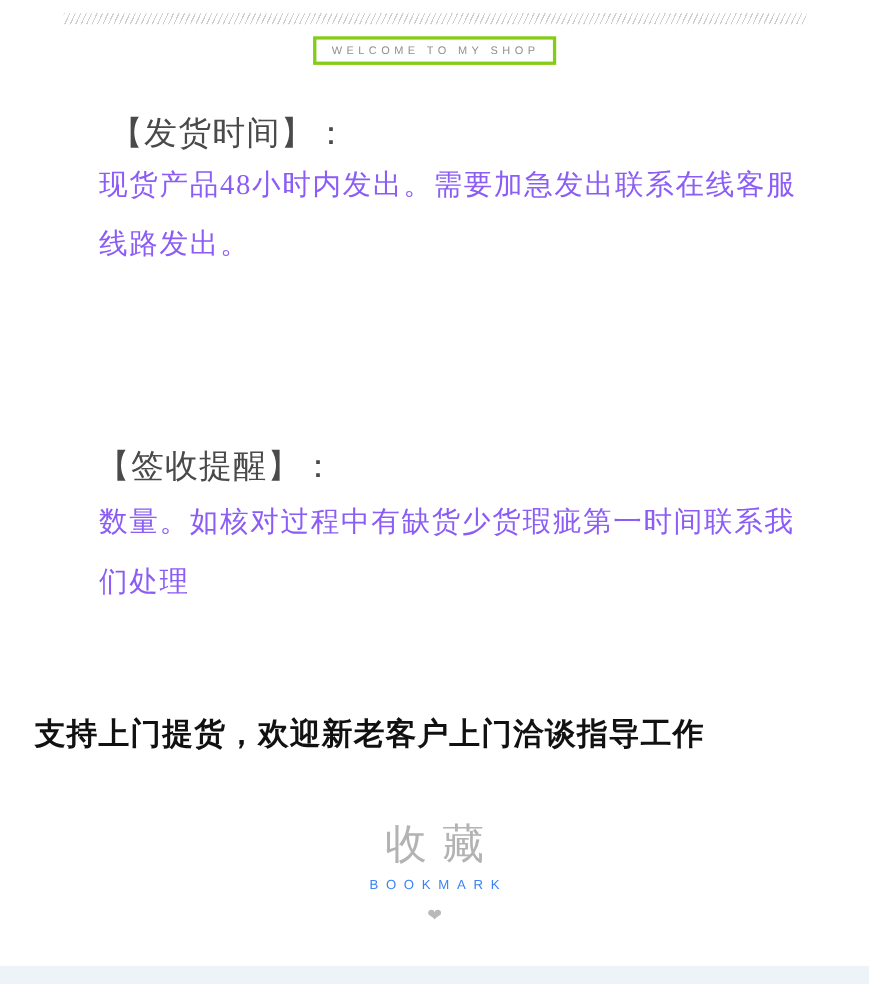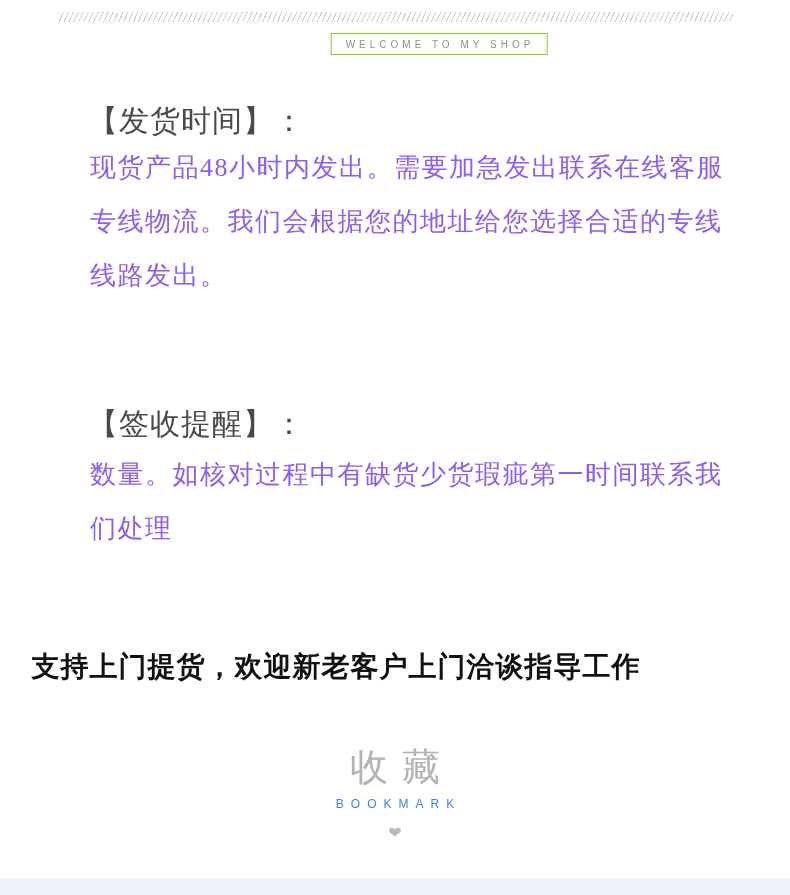--- a/index.html
+++ b/index.html
@@ -30,39 +30,38 @@
     );
     opacity: 0.85;
   }
 
   
   .welcome-box {
     position: absolute;
     top: 33px;
     left: 50%;
     transform: translateX(-50%);
-    border: 1px solid #84cc16;
+    border: 3px solid #84cc16;
     color: #8f8f8f;
     font-family: "Liberation Sans", "DejaVu Sans", sans-serif;
     font-size: 10px;
     letter-spacing: 4px;
     padding: 5px 12px 4px 14px;
     white-space: nowrap;
-    margin-left: 44px;
   }
 
   .section-title {
     position: absolute;
     left: 88px;
     font-size: 30px;
     color: #4a4a4a;
     letter-spacing: 1px;
     white-space: nowrap;
   }
-  .title-shipping { top: 101px; }
+  .title-shipping { top: 101px; margin-left: 12px; }
   .title-receipt  { top: 404px; }
 
   .para {
     position: absolute;
     left: 90px;
     font-size: 26px;
     color: #8b5cf6;
     line-height: 54px;
     letter-spacing: 1.5px;
     white-space: nowrap;
@@ -134,21 +133,20 @@
 <div class="page">
 
   <div class="hatch-strip"></div>
 
   <div class="welcome-box">WELCOME TO MY SHOP</div>
 
   <div class="section-title title-shipping">【发货时间】：</div>
 
   <div class="para para-shipping">
     <div>现货产品48小时内发出。需要加急发出联系在线客服</div>
-    <div>专线物流。我们会根据您的地址给您选择合适的专线</div>
     <div>线路发出。</div>
   </div>
 
   <div class="section-title title-receipt">【签收提醒】：</div>
 
   <div class="para para-receipt">
     <div>数量。如核对过程中有缺货少货瑕疵第一时间联系我</div>
     <div>们处理</div>
   </div>
 

